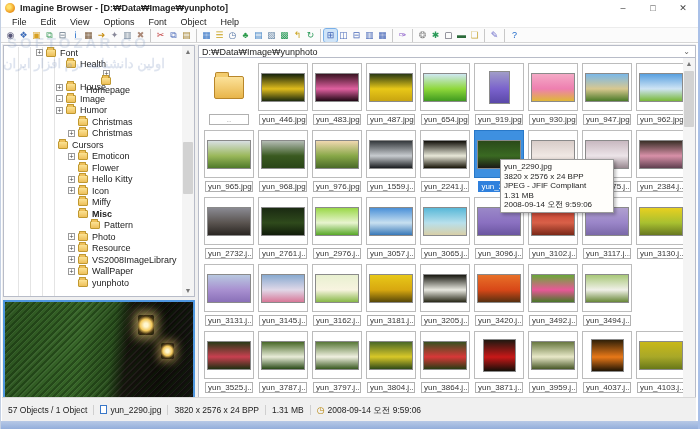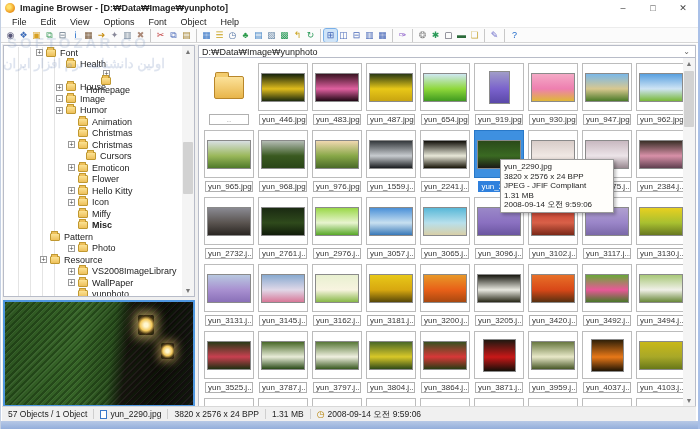--- a/index.html
+++ b/index.html
@@ -89,21 +89,21 @@
                 border:1px solid #b8862a; border-radius:2px; position:relative; }
   .folder-big::before { content:""; position:absolute; top:-5px; left:0; width:12px; height:4px;
                 background:#f3cc6e; border:1px solid #b8862a; border-bottom:none; border-radius:2px 2px 0 0; }
 
   .tooltip { position:absolute; left:301px; top:101px; width:114px; background:#fffefb;
              border:1px solid #9a9a9a; box-shadow:2px 2px 3px rgba(0,0,0,.25); z-index:50;
              padding:2px 3px; }
   .tooltip div { font-size:8px; line-height:9.5px; color:#222; white-space:nowrap; }
 
   
-  .statusbar { position:absolute; left:1px; right:2px; bottom:8px; height:15px; background:#f0f0f0;
+  .statusbar { position:absolute; left:1px; right:2px; bottom:8px; height:24px; background:#f0f0f0;
                border-top:1px solid #d8d8d8; display:flex; align-items:center; font-size:8.5px; color:#222; }
   .status-seg { padding:0 6px; height:10px; line-height:10px; display:flex; align-items:center; gap:3px; white-space:nowrap; }
   .status-seg + .status-seg { border-left:1px solid #cfcfcf; }
   .page-icon { width:7px; height:9px; background:#fff; border:1px solid #3a78c8; display:inline-block; }
   .clock-glyph { color:#b8860b; font-size:9px; }
 
   .bottom-strip { position:absolute; left:0; right:0; bottom:0; height:8px;
                   background:linear-gradient(#b7c9e6,#93aedb); }
 
   .watermark { position:absolute; pointer-events:none; z-index:60; font-weight:bold; }
@@ -224,33 +224,28 @@
               <span>Image</span>
             </div>
             <div class="tree-row" style="padding-left: 52px;">
               <span class="tree-exp">+</span>
               <span class="folder-ico"></span>
               <span>Humor</span>
             </div>
             <div class="tree-row" style="padding-left: 64px;">
               <span class="tree-exp empty"></span>
               <span class="folder-ico"></span>
-              <span>Animation</span>
-            </div>
-            <div class="tree-row" style="padding-left: 64px;">
-              <span class="tree-exp empty"></span>
-              <span class="folder-ico"></span>
               <span>Christmas</span>
             </div>
             <div class="tree-row" style="padding-left: 64px;">
               <span class="tree-exp">+</span>
               <span class="folder-ico"></span>
               <span>Christmas</span>
             </div>
-            <div class="tree-row" style="padding-left: 72px; text-align: right;">
+            <div class="tree-row" style="padding-left: 44px; text-align: right;">
               <span class="tree-exp empty"></span>
               <span class="folder-ico"></span>
               <span>Cursors</span>
             </div>
             <div class="tree-row" style="padding-left: 64px;">
               <span class="tree-exp">+</span>
               <span class="folder-ico"></span>
               <span>Emoticon</span>
             </div>
             <div class="tree-row" style="padding-left: 64px;">
@@ -271,31 +266,31 @@
             <div class="tree-row" style="padding-left: 64px; text-align: center;">
               <span class="tree-exp empty"></span>
               <span class="folder-ico"></span>
               <span>Miffy</span>
             </div>
             <div class="tree-row" style="padding-left: 64px; font-weight: bold;">
               <span class="tree-exp empty"></span>
               <span class="folder-ico"></span>
               <span>Misc</span>
             </div>
-            <div class="tree-row" style="padding-left: 36px;">
+            <div class="tree-row" style="padding-left: 76px;">
               <span class="tree-exp empty"></span>
               <span class="folder-ico"></span>
               <span>Pattern</span>
             </div>
             <div class="tree-row" style="padding-left: 64px;">
               <span class="tree-exp">+</span>
               <span class="folder-ico"></span>
               <span>Photo</span>
             </div>
-            <div class="tree-row" style="padding-left: 36px;">
+            <div class="tree-row" style="padding-left: 64px;">
               <span class="tree-exp">+</span>
               <span class="folder-ico"></span>
               <span>Resource</span>
             </div>
             <div class="tree-row" style="padding-left: 64px;">
               <span class="tree-exp">+</span>
               <span class="folder-ico"></span>
               <span>VS2008ImageLibrary</span>
             </div>
             <div class="tree-row" style="padding-left: 64px;">
@@ -425,23 +420,20 @@
                 </div><div class="thumb-label">yun_3131.j...</div></div>
               <div class="cell"><div class="thumb-box">
                   <div class="thumb-img o-l" style="background: linear-gradient(rgb(136, 170, 208) 0%, rgb(224, 216, 232) 55%, rgb(216, 120, 152) 100%);"></div>
                 </div><div class="thumb-label">yun_3145.j...</div></div>
               <div class="cell"><div class="thumb-box">
                   <div class="thumb-img o-l" style="background: linear-gradient(rgb(232, 240, 208) 0%, rgb(248, 244, 224) 55%, rgb(136, 184, 72) 100%);"></div>
                 </div><div class="thumb-label">yun_3162.j...</div></div>
               <div class="cell"><div class="thumb-box">
                   <div class="thumb-img o-l" style="background: linear-gradient(rgb(232, 200, 24) 0%, rgb(216, 168, 16) 55%, rgb(88, 72, 8) 100%);"></div>
                 </div><div class="thumb-label">yun_3181.j...</div></div>
-              <div class="cell"><div class="thumb-box">
-                  <div class="thumb-img o-l" style="background: linear-gradient(rgb(232, 152, 40) 0%, rgb(232, 96, 24) 55%, rgb(168, 72, 16) 100%);"></div>
-                </div><div class="thumb-label">yun_3200.j...</div></div>
               <div class="cell"><div class="thumb-box">
                   <div class="thumb-img o-l" style="background: linear-gradient(rgb(24, 24, 16) 0%, rgb(232, 232, 224) 55%, rgb(40, 40, 24) 100%);"></div>
                 </div><div class="thumb-label">yun_3205.j...</div></div>
               <div class="cell"><div class="thumb-box">
                   <div class="thumb-img o-l" style="background: linear-gradient(rgb(232, 112, 40) 0%, rgb(216, 72, 24) 55%, rgb(88, 48, 16) 100%);"></div>
                 </div><div class="thumb-label">yun_3420.j...</div></div>
               <div class="cell"><div class="thumb-box">
                   <div class="thumb-img o-l" style="background: linear-gradient(rgb(104, 168, 56) 0%, rgb(232, 88, 152) 55%, rgb(72, 120, 40) 100%);"></div>
                 </div><div class="thumb-label">yun_3492.j...</div></div>
               <div class="cell"><div class="thumb-box">

